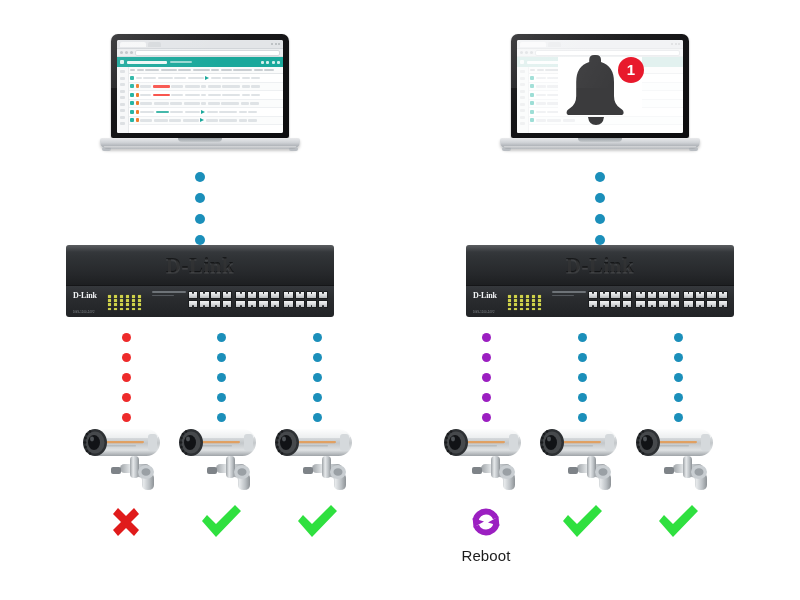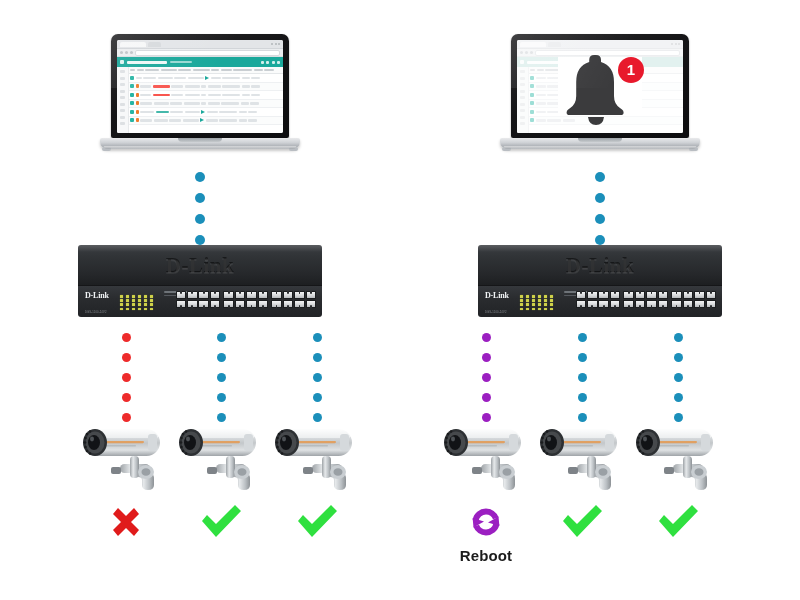--- a/index.html
+++ b/index.html
@@ -95,21 +95,21 @@
     background:#e8192c;color:#fff;font-size:15px;font-weight:bold;
     display:flex;align-items:center;justify-content:center;line-height:1;
     font-family:"Liberation Sans",sans-serif;
   }
 
   
   .dots{position:absolute;display:flex;flex-direction:column;align-items:center;}
   .dot{border-radius:50%;}
 
   
-  .switch{position:absolute;width:244px;left:50%;transform:translateX(-50%);}
+  .switch{position:absolute;width:268px;left:50%;transform:translateX(-50%);}
   .sw-top{
     height:40px;border-radius:3px 3px 0 0;position:relative;overflow:hidden;
     background:linear-gradient(180deg,#3b3e42 0%,#303336 30%,#26282b 72%,#1d1f21 100%);
   }
   .sw-top:before{
     content:"";position:absolute;left:0;right:0;top:0;height:7px;
     background:linear-gradient(180deg,rgba(255,255,255,.16),rgba(255,255,255,0));
   }
   .sw-emboss{
     position:absolute;left:50%;top:52%;transform:translate(-50%,-50%);
@@ -148,21 +148,21 @@
     background:#2a2c2f;border-radius:0 0 1px 1px;
   }
   .port.dn:after{top:auto;bottom:-.6px;border-radius:1px 1px 0 0;}
 
   
   .cam{position:absolute;width:98px;height:74px;}
 
   
   .status{position:absolute;width:110px;text-align:center;}
   .st-label{
-    margin-top:1px;font-size:15px;font-weight:bold;color:#1c1c1c;
+    margin-top:1px;font-size:15px;font-weight:normal;color:#1c1c1c;
     font-family:"Liberation Sans",sans-serif;letter-spacing:.1px;
   }
 </style>
 </head>
 <body>
 
 <div class="stage">
 
   <div class="panel panel-left">
 

